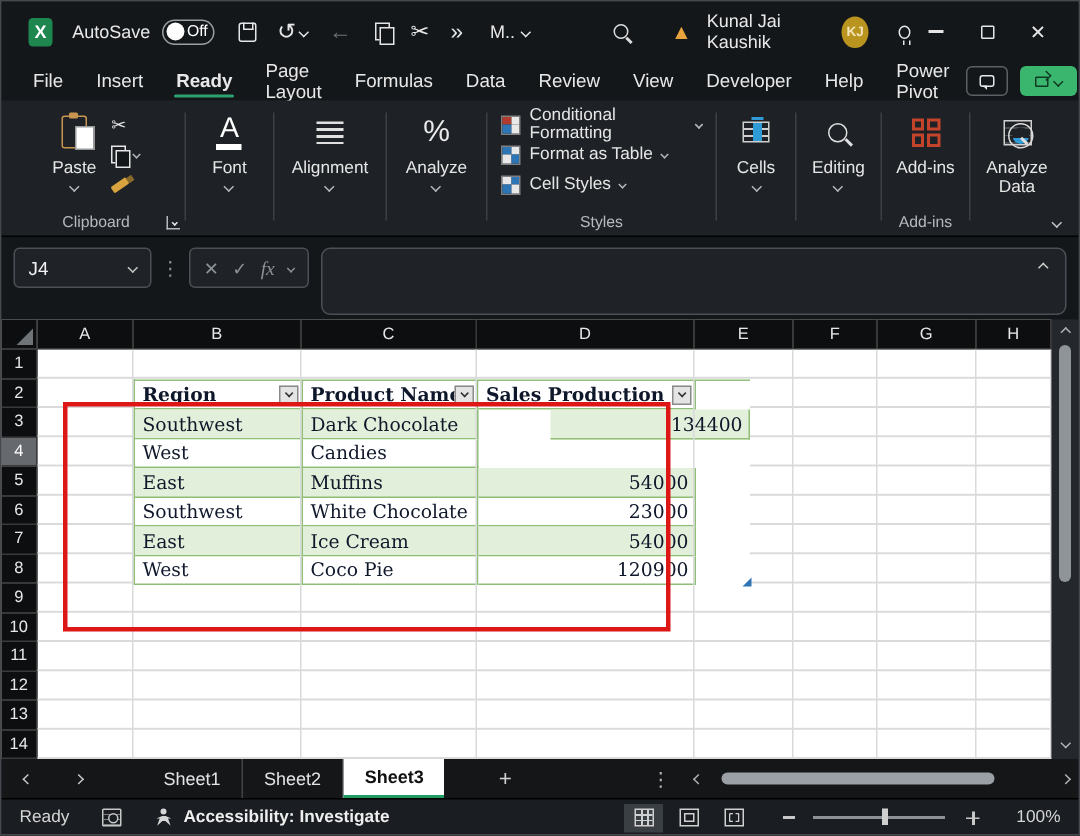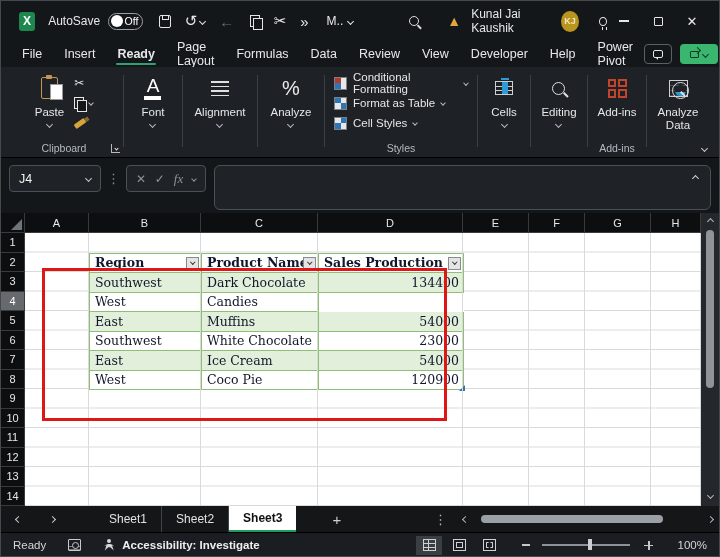--- a/index.html
+++ b/index.html
@@ -441,21 +441,21 @@
             <div class="tcell" style="width: 145px;">
               <span>Sales Production</span>
               <span class="filterbtn">
                 <span class="chev"></span>
               </span>
             </div>
           </div>
           <div class="trow band">
             <div class="tcell" style="width: 112px;">Southwest</div>
             <div class="tcell" style="width: 117px;">Dark Chocolate</div>
-            <div class="tcell num" style="width: 145px;">134400</div>
+            <div class="tcell num" style="width: 133px; margin-left: 48px;">134400</div>
           </div>
           <div class="trow">
             <div class="tcell" style="width: 112px;">West</div>
             <div class="tcell" style="width: 117px;">Candies</div>
           </div>
           <div class="trow band">
             <div class="tcell" style="width: 112px;">East</div>
             <div class="tcell" style="width: 117px;">Muffins</div>
             <div class="tcell num" style="width: 145px;">54000</div>
           </div>

